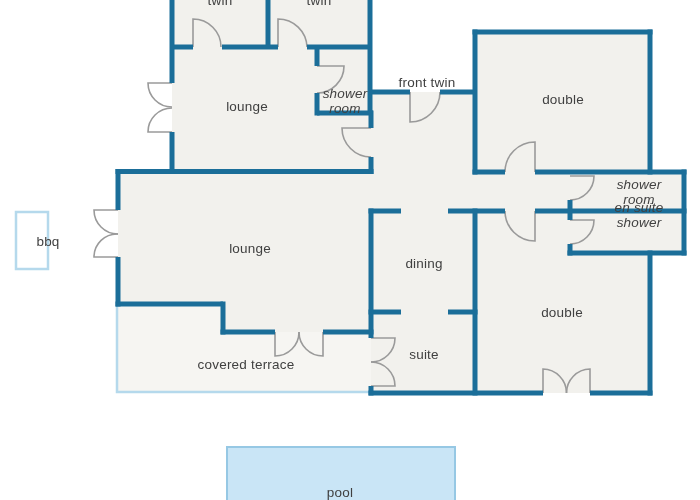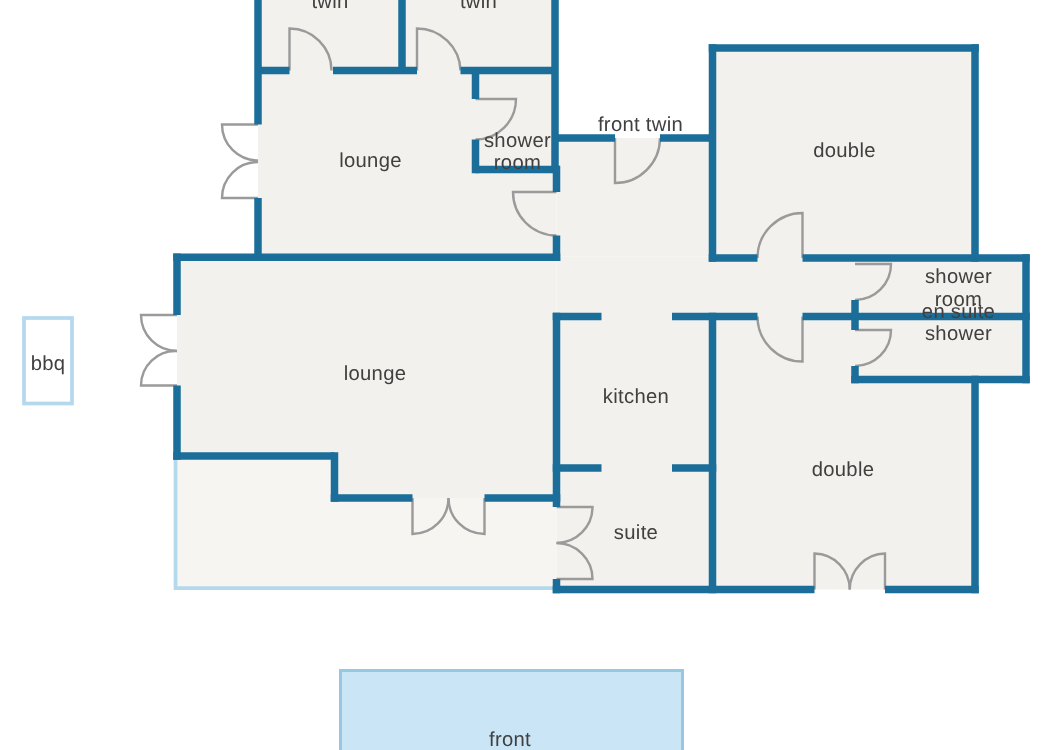--- a/index.html
+++ b/index.html
@@ -2,21 +2,21 @@
 <html><head>
 <meta charset="utf-8">
 <style>
   html,body{margin:0;padding:0;background:#ffffff;}
   #stage{position:relative;width:700px;height:500px;background:#ffffff;overflow:hidden;
          font-family:"Liberation Sans",sans-serif;}
   #plan-svg{position:absolute;left:0;top:0;z-index:1;}
   .label{position:absolute;z-index:2;transform:translate(-50%,-50%);
          color:#404040;font-size:13.5px;line-height:1.12;text-align:center;
          white-space:nowrap;letter-spacing:.2px;}
-  .label.wrap{white-space:normal;}
+  .label.wrap{white-space:normal;font-style:italic;}
 </style>
 </head>
 <body>
 
 <div id="stage">
 
   <svg id="plan-svg" width="700" height="500" viewBox="0 0 700 500">
 
     <g>
       <rect x="118" y="304" width="253" height="89" fill="#f6f5f2"></rect>
@@ -91,19 +91,20 @@
 
   <div class="label" style="left:220px;top:1px">twin</div>
   <div class="label" style="left:319px;top:1px">twin</div>
   <div class="label" style="left:247px;top:107px">lounge</div>
   <div class="label wrap" style="left:345px;top:101px;width:54px">shower room</div>
   <div class="label" style="left:427px;top:83px">front twin</div>
   <div class="label" style="left:563px;top:100px">double</div>
   <div class="label wrap" style="left:639px;top:192px;width:58px">shower room</div>
   <div class="label wrap" style="left:639px;top:215px;width:62px">en suite shower</div>
   <div class="label" style="left:250px;top:249px">lounge</div>
-  <div class="label" style="left:424px;top:264px">kitchen</div>
+  <div class="label" style="left:424px;top:264px">dining</div>
   <div class="label" style="left:424px;top:355px">suite</div>
+  <div class="label" style="left:246px;top:365px">covered terrace</div>
   <div class="label" style="left:562px;top:313px">double</div>
-  <div class="label" style="left:32px;top:242px">bbq</div>
-  <div class="label" style="left:340px;top:493px">front</div>
+  <div class="label" style="left:48px;top:242px">bbq</div>
+  <div class="label" style="left:340px;top:493px">pool</div>
 
 </div>
 
 </body></html>

